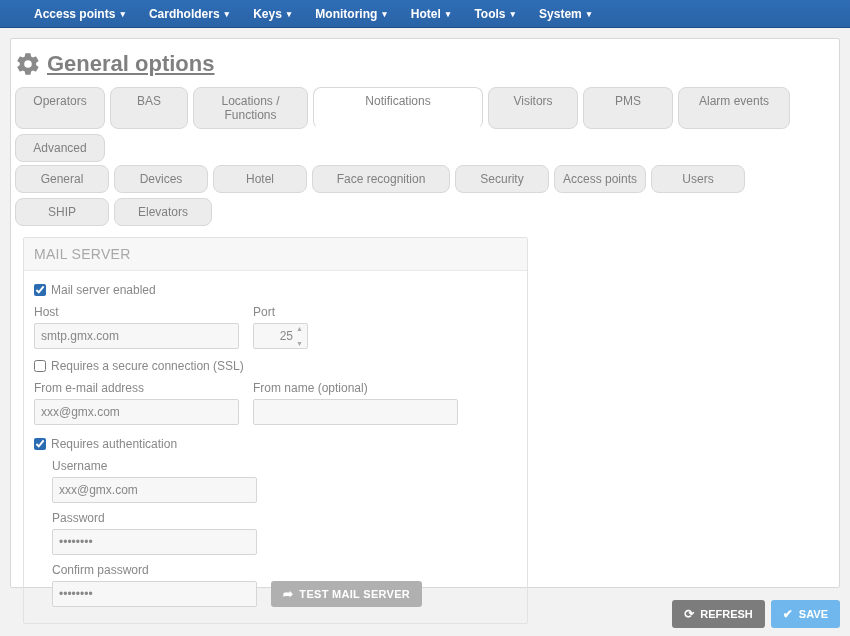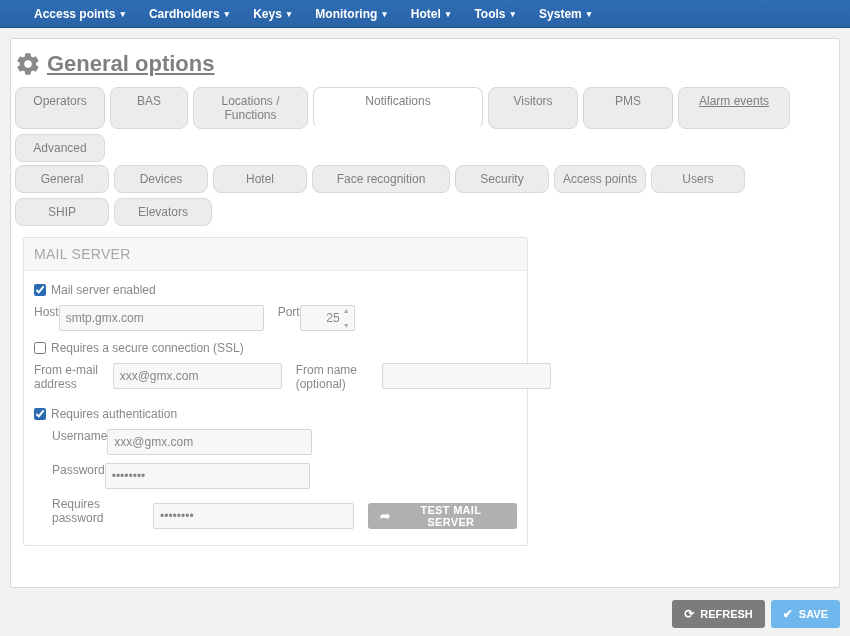--- a/index.html
+++ b/index.html
@@ -78,21 +78,21 @@
   .tab.active {
     background: #fff;
     border-bottom-color: #fff;
   }
   .row1 .tab:nth-child(1){ width:90px; }
   .row1 .tab:nth-child(2){ width:78px; }
   .row1 .tab:nth-child(3){ width:115px; }
   .row1 .tab:nth-child(4){ width:170px; }
   .row1 .tab:nth-child(5){ width:90px; }
   .row1 .tab:nth-child(6){ width:90px; }
-  .row1 .tab:nth-child(7){ width:112px;text-decoration:underline; }
+  .row1 .tab:nth-child(7){ width:112px; }
   .row1 .tab:nth-child(8){ width:90px; }
   .row2 .tab{ width:94px; }
   .row2 .tab:nth-child(4){ width:138px; }
   .row2 .tab:nth-child(6){ width:92px; }
   .row2 .tab:nth-child(9){ width:98px; }
   
   .content-wrap {
     padding: 8px 12px;
   }
   .fieldset {
@@ -123,21 +123,21 @@
     accent-color: #2b6bb1;
     width: 12px; height: 12px;
   }
   .form-row {
     display: flex;
     gap: 14px;
     margin-top: 8px;
   }
   .form-group {
     display: flex;
-    flex-direction: row;
+    flex-direction: column;
   }
   .form-group label {
     color: #888;
     font-size: 12px;
     margin-bottom: 4px;
   }
   .text-input {
     border: 1px solid #d6d6d6;
     background: #f7f7f7;
     border-radius: 2px;
@@ -313,21 +313,21 @@
         <div class="auth-block">
           <div class="form-group">
             <label>Username</label>
             <input class="text-input w205" value="xxx@gmx.com" style="">
           </div>
           <div class="form-group">
             <label>Password</label>
             <input class="text-input w205" type="text" value="••••••••" style="">
           </div>
           <div class="form-group" style="margin-bottom:0">
-            <label>Requires password</label>
+            <label>Confirm password</label>
             <div class="bottom-row">
               <input class="text-input w205" type="text" value="••••••••" style="">
               <button class="test-btn">
                 <span class="arrow">➦</span>
                 <span>TEST MAIL SERVER</span>
               </button>
             </div>
           </div>
         </div>
 

